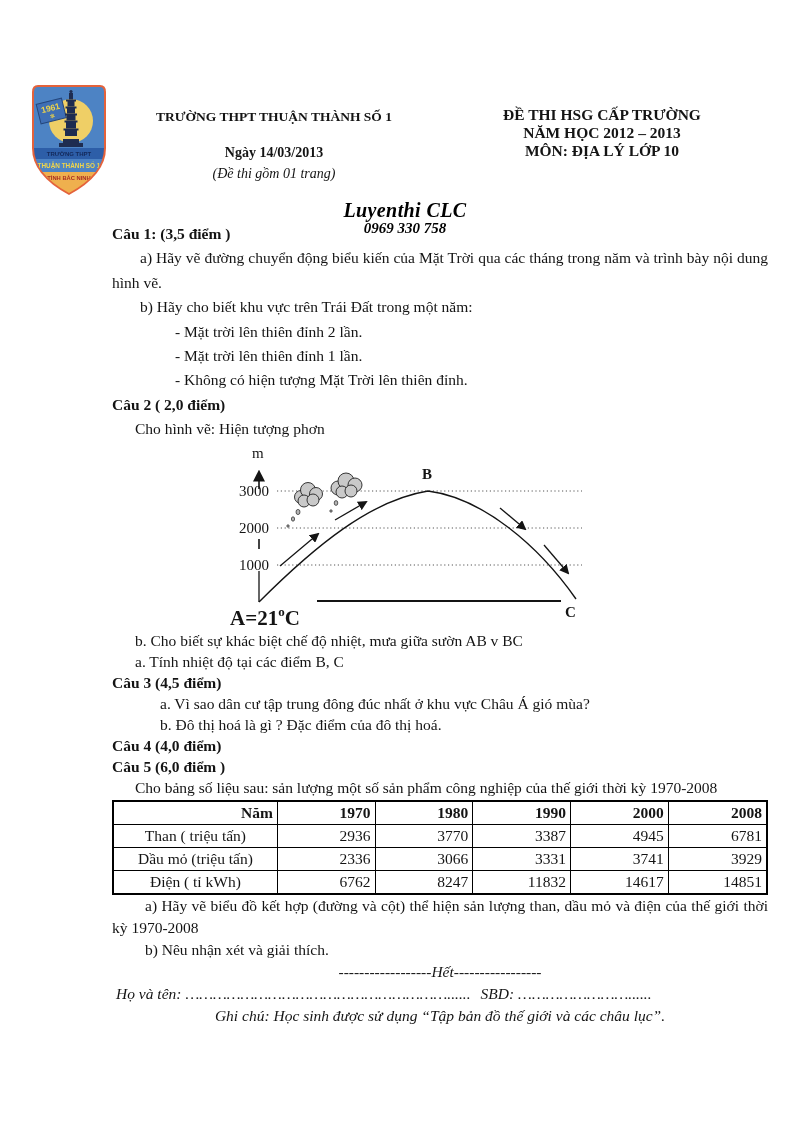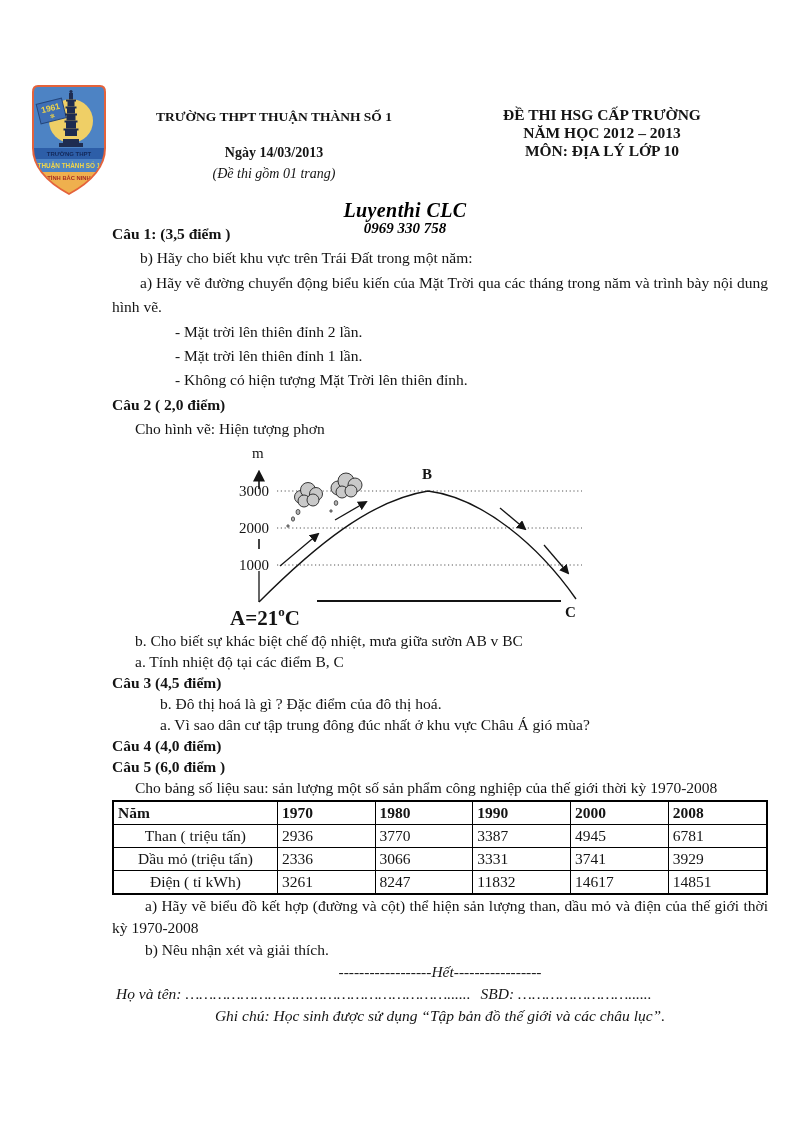--- a/index.html
+++ b/index.html
@@ -37,21 +37,21 @@
   .pl23  { padding-left:23px; }
   .pl48  { padding-left:48px; }
   .pl63  { padding-left:63px; }
   
   .diagram { display:block; margin:0 0 0 113px; }
   .diagram text { fill:#141414; font-family:"Liberation Serif", serif; }
   
   table.data { border-collapse:collapse; width:656px; margin:2px 0 0 0; border:2px solid #000; }
   table.data th, table.data td {
     border:1.4px solid #000; font-size:15.5px; line-height:19px;
-    padding:1px 4px; text-align:left; height:20px;
+    padding:1px 4px; text-align:right; height:20px;
   }
   table.data th { font-weight:bold; }
   table.data td.lbl { text-align:center; padding-left:4px; }
   
   .het  { text-align:center; font-style:italic; }
   .nameline { font-style:italic; padding-left:4px; }
   .nameline .sbd { padding-left:10px; padding-right:4px; }
   .nameline .lab { padding-right:4px; }
   .gnote { text-align:center; font-style:italic; }
 </style>
@@ -114,22 +114,22 @@
 
   <div class="branding">
     <div class="bname">Luyenthi CLC</div>
     <div class="bphone">0969 330 758</div>
   </div>
 
   <div class="content">
 
     <div class="seg-a">
       <p class="bold">Câu 1: (3,5 điểm )</p>
+      <p class="ti28 just">a) Hãy vẽ đường chuyển động biểu kiến của Mặt Trời qua các tháng trong năm và trình bày nội dung hình vẽ.</p>
       <p class="ti28">b) Hãy cho biết khu vực trên Trái Đất trong một năm:</p>
-      <p class="ti28 just">a) Hãy vẽ đường chuyển động biểu kiến của Mặt Trời qua các tháng trong năm và trình bày nội dung hình vẽ.</p>
       <p class="pl63">- Mặt trời lên thiên đỉnh 2 lần.</p>
       <p class="pl63">- Mặt trời lên thiên đỉnh 1 lần.</p>
       <p class="pl63">- Không có hiện tượng Mặt Trời lên thiên đỉnh.</p>
       <p class="bold">Câu 2 ( 2,0 điểm)</p>
       <p class="pl23">Cho hình vẽ: Hiện tượng phơn</p>
 
       <svg class="diagram" width="420" height="192" viewBox="0 0 420 192">
         <defs>
           <marker id="ah" viewBox="0 0 10 10" refX="8" refY="5" markerWidth="7.5" markerHeight="7.5" orient="auto-start-reverse">
             <path d="M0 0 L10 5 L0 10 z" fill="#141414"></path>
@@ -184,22 +184,22 @@
         <text x="197" y="37" font-size="15" font-weight="bold">B</text>
         <text x="340" y="175" font-size="15" font-weight="bold">C</text>
         <text x="5" y="183" font-size="21" font-weight="bold"><tspan>A=21</tspan><tspan dy="-9" font-size="13">o</tspan><tspan dy="9">C</tspan></text>
       </svg>
     </div>
 
     <div class="seg-c">
       <p class="pl23">b. Cho biết sự khác biệt chế độ nhiệt, mưa giữa sườn AB v BC</p>
       <p class="pl23">a. Tính nhiệt độ tại các điểm B, C</p>
       <p class="bold">Câu 3 (4,5 điểm)</p>
+      <p class="pl48">a. Vì sao dân cư tập trung đông đúc nhất ở khu vực Châu Á gió mùa?</p>
       <p class="pl48">b. Đô thị hoá là gì ? Đặc điểm của đô thị hoá.</p>
-      <p class="pl48">a. Vì sao dân cư tập trung đông đúc nhất ở khu vực Châu Á gió mùa?</p>
       <p class="bold">Câu 4 (4,0 điểm)</p>
       <p class="bold">Câu 5 (6,0 điểm )</p>
       <p class="ti23">Cho bảng số liệu sau: sản lượng một số sản phẩm công nghiệp của thế giới thời kỳ 1970-2008</p>
     </div>
 
     <table class="data">
       <colgroup>
         <col style="width:165px">
           <col style="width:98px">
           <col style="width:98px">
@@ -227,21 +227,21 @@
       <tr>
         <td class="lbl">Dầu mỏ (triệu tấn)</td>
         <td>2336</td>
         <td>3066</td>
         <td>3331</td>
         <td>3741</td>
         <td>3929</td>
       </tr>
       <tr>
         <td class="lbl">Điện ( tỉ kWh)</td>
-        <td>3261</td>
+        <td>6762</td>
         <td>8247</td>
         <td>11832</td>
         <td>14617</td>
         <td>14851</td>
       </tr>
     </tbody>
       </table>
 
     <div class="seg-d">
       <p class="ti33 just">a) Hãy vẽ biểu đồ kết hợp (đường và cột) thể hiện sản lượng than, dầu mỏ và điện của thế giới thời kỳ 1970-2008</p>

